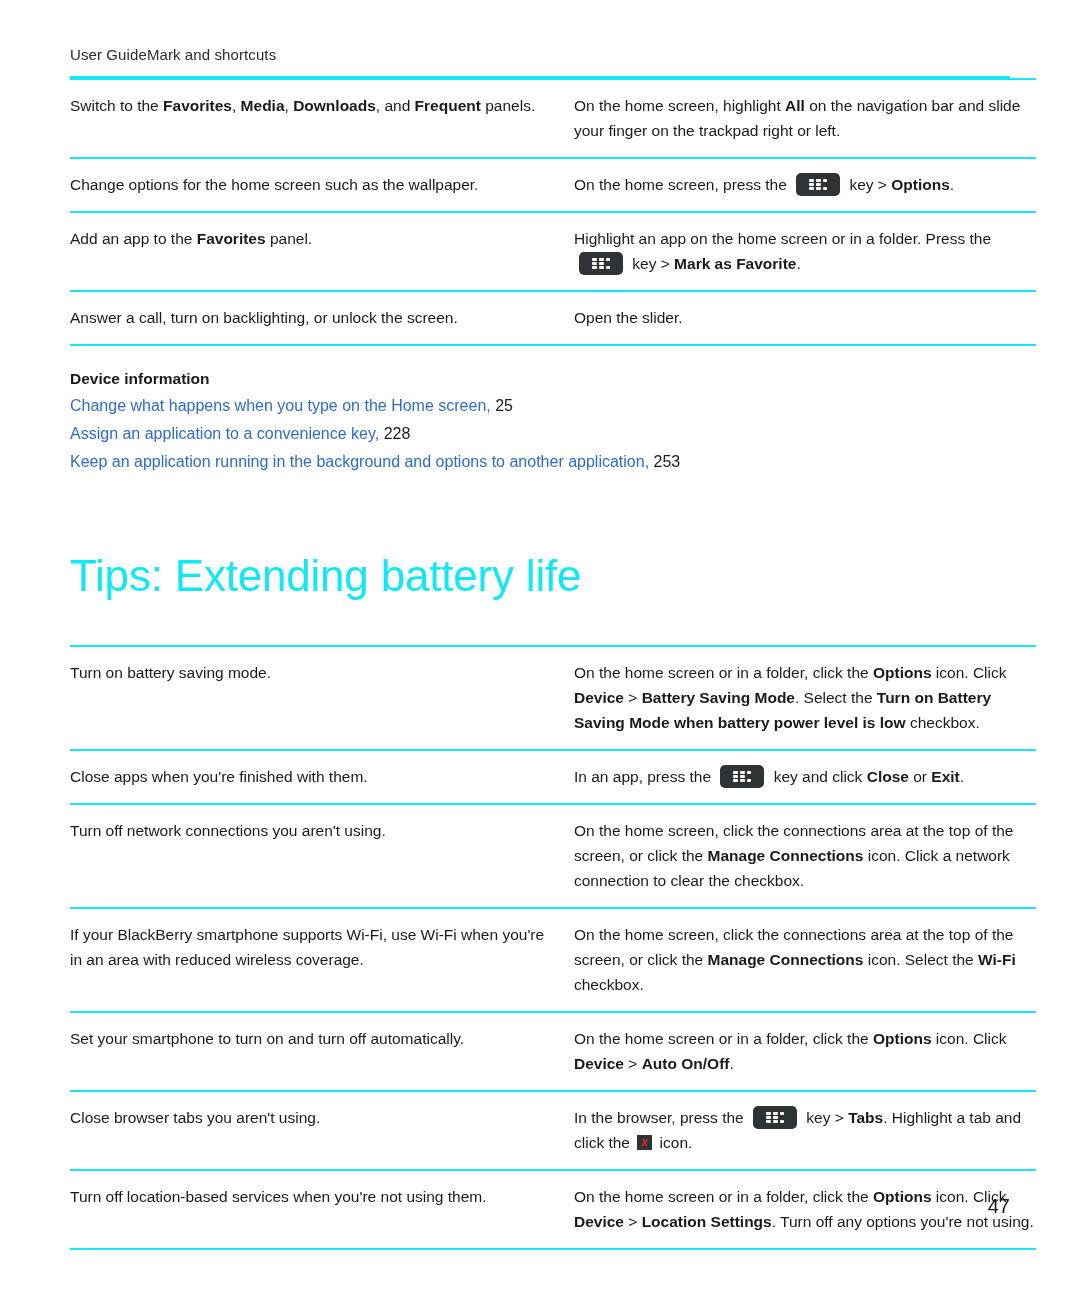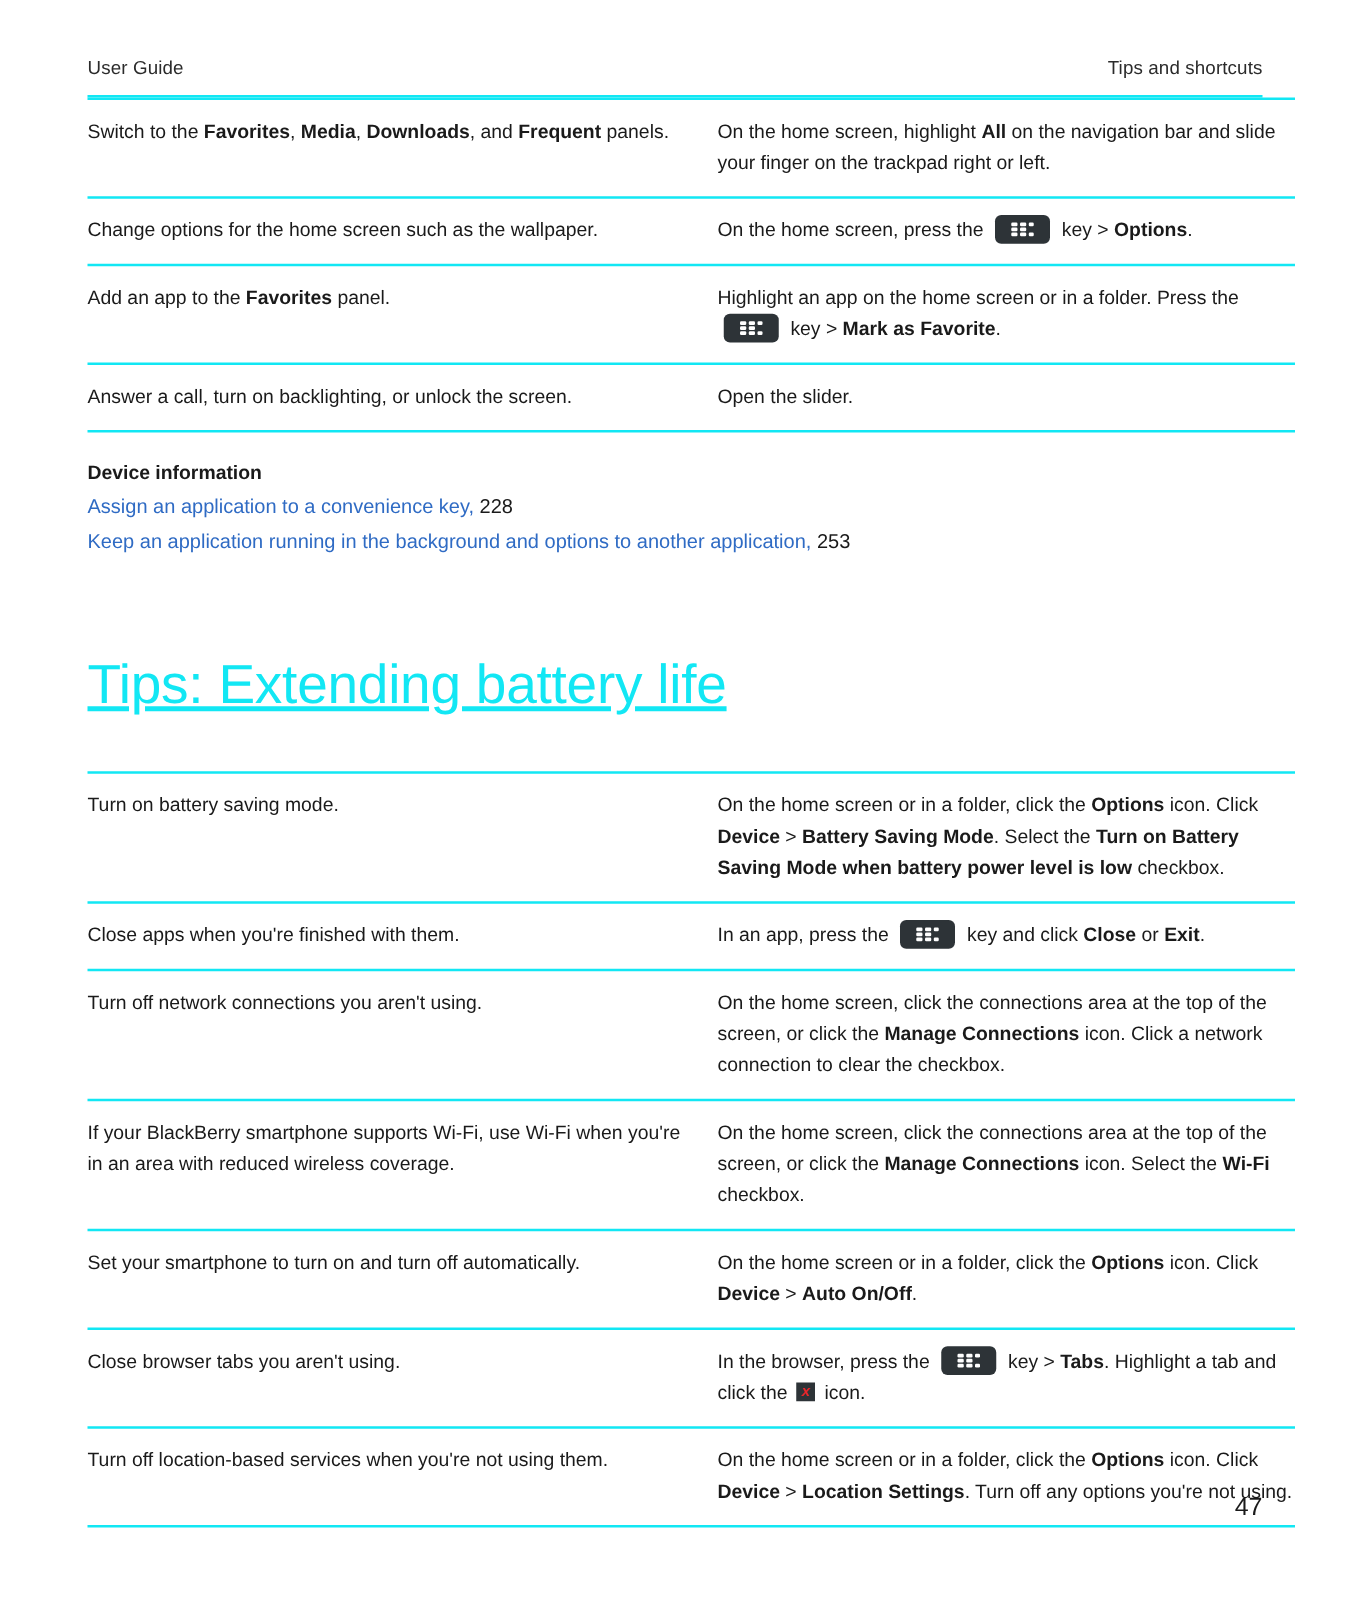--- a/index.html
+++ b/index.html
@@ -19,21 +19,20 @@
     position: relative;
     width: 1080px;
     height: 1296px;
     box-sizing: border-box;
     padding: 0 70px;
   }
 
   
   .runhead {
     display: flex;
-    justify-content: space-between;
     align-items: baseline;
     font-size: 15px;
     color: #2b2b2b;
     padding-top: 46px;
     letter-spacing: .1px;
   }
   .runhead .left  { text-align: left; }
   .runhead .right { text-align: right; }
 
   
@@ -84,21 +83,20 @@
   }
 
   
   .chapter {
     font-size: 44px;
     line-height: 50px;
     font-weight: normal;
     color: #12e7f4;
     margin: 75px 0 0 0;
     letter-spacing: -0.2px;
-    text-decoration: underline;
   }
   .chapter-gap { height: 44px; }
 
   
   .bbkey {
     display: inline-block;
     width: 44px;
     height: 23px;
     border-radius: 5px;
     background: #2d3337;
@@ -153,21 +151,21 @@
     color: #1a1a1a;
   }
 </style>
 </head>
 <body>
 
 <div class="page">
 
   <div class="runhead">
     <div class="left">User Guide</div>
-    <div class="right">Tips and shortcuts</div>
+    <div class="right">Mark and shortcuts</div>
   </div>
 
   <div class="rule top"></div>
 
   <table class="tbl" id="top-table">
       <tbody>
         <tr>
           <td class="c1"><span>Switch to the </span><b>Favorites</b><span>, </span><b>Media</b><span>, </span><b>Downloads</b><span>, and </span><b>Frequent</b><span> panels.</span></td>
           <td class="c2"><span>On the home screen, highlight </span><b>All</b><span> on the navigation bar and slide your finger on the trackpad right or left.</span></td>
         </tr>
@@ -182,20 +180,21 @@
         <tr>
           <td class="c1"><span>Answer a call, turn on backlighting, or unlock the screen.</span></td>
           <td class="c2"><span>Open the slider.</span></td>
         </tr>
       </tbody>
     </table>
 
   <div class="related">
     <div class="related-title">Device information</div>
     <div id="related-links">
+        <div class="related-item"><span>Change what happens when you type on the Home screen,</span><span class="pg"> 25</span></div>
         <div class="related-item"><span>Assign an application to a convenience key,</span><span class="pg"> 228</span></div>
         <div class="related-item"><span>Keep an application running in the background and options to another application,</span><span class="pg"> 253</span></div>
       </div>
   </div>
 
   <h1 class="chapter">Tips: Extending battery life</h1>
   <div class="chapter-gap"></div>
 
   <table class="tbl" id="battery-table">
       <tbody>

